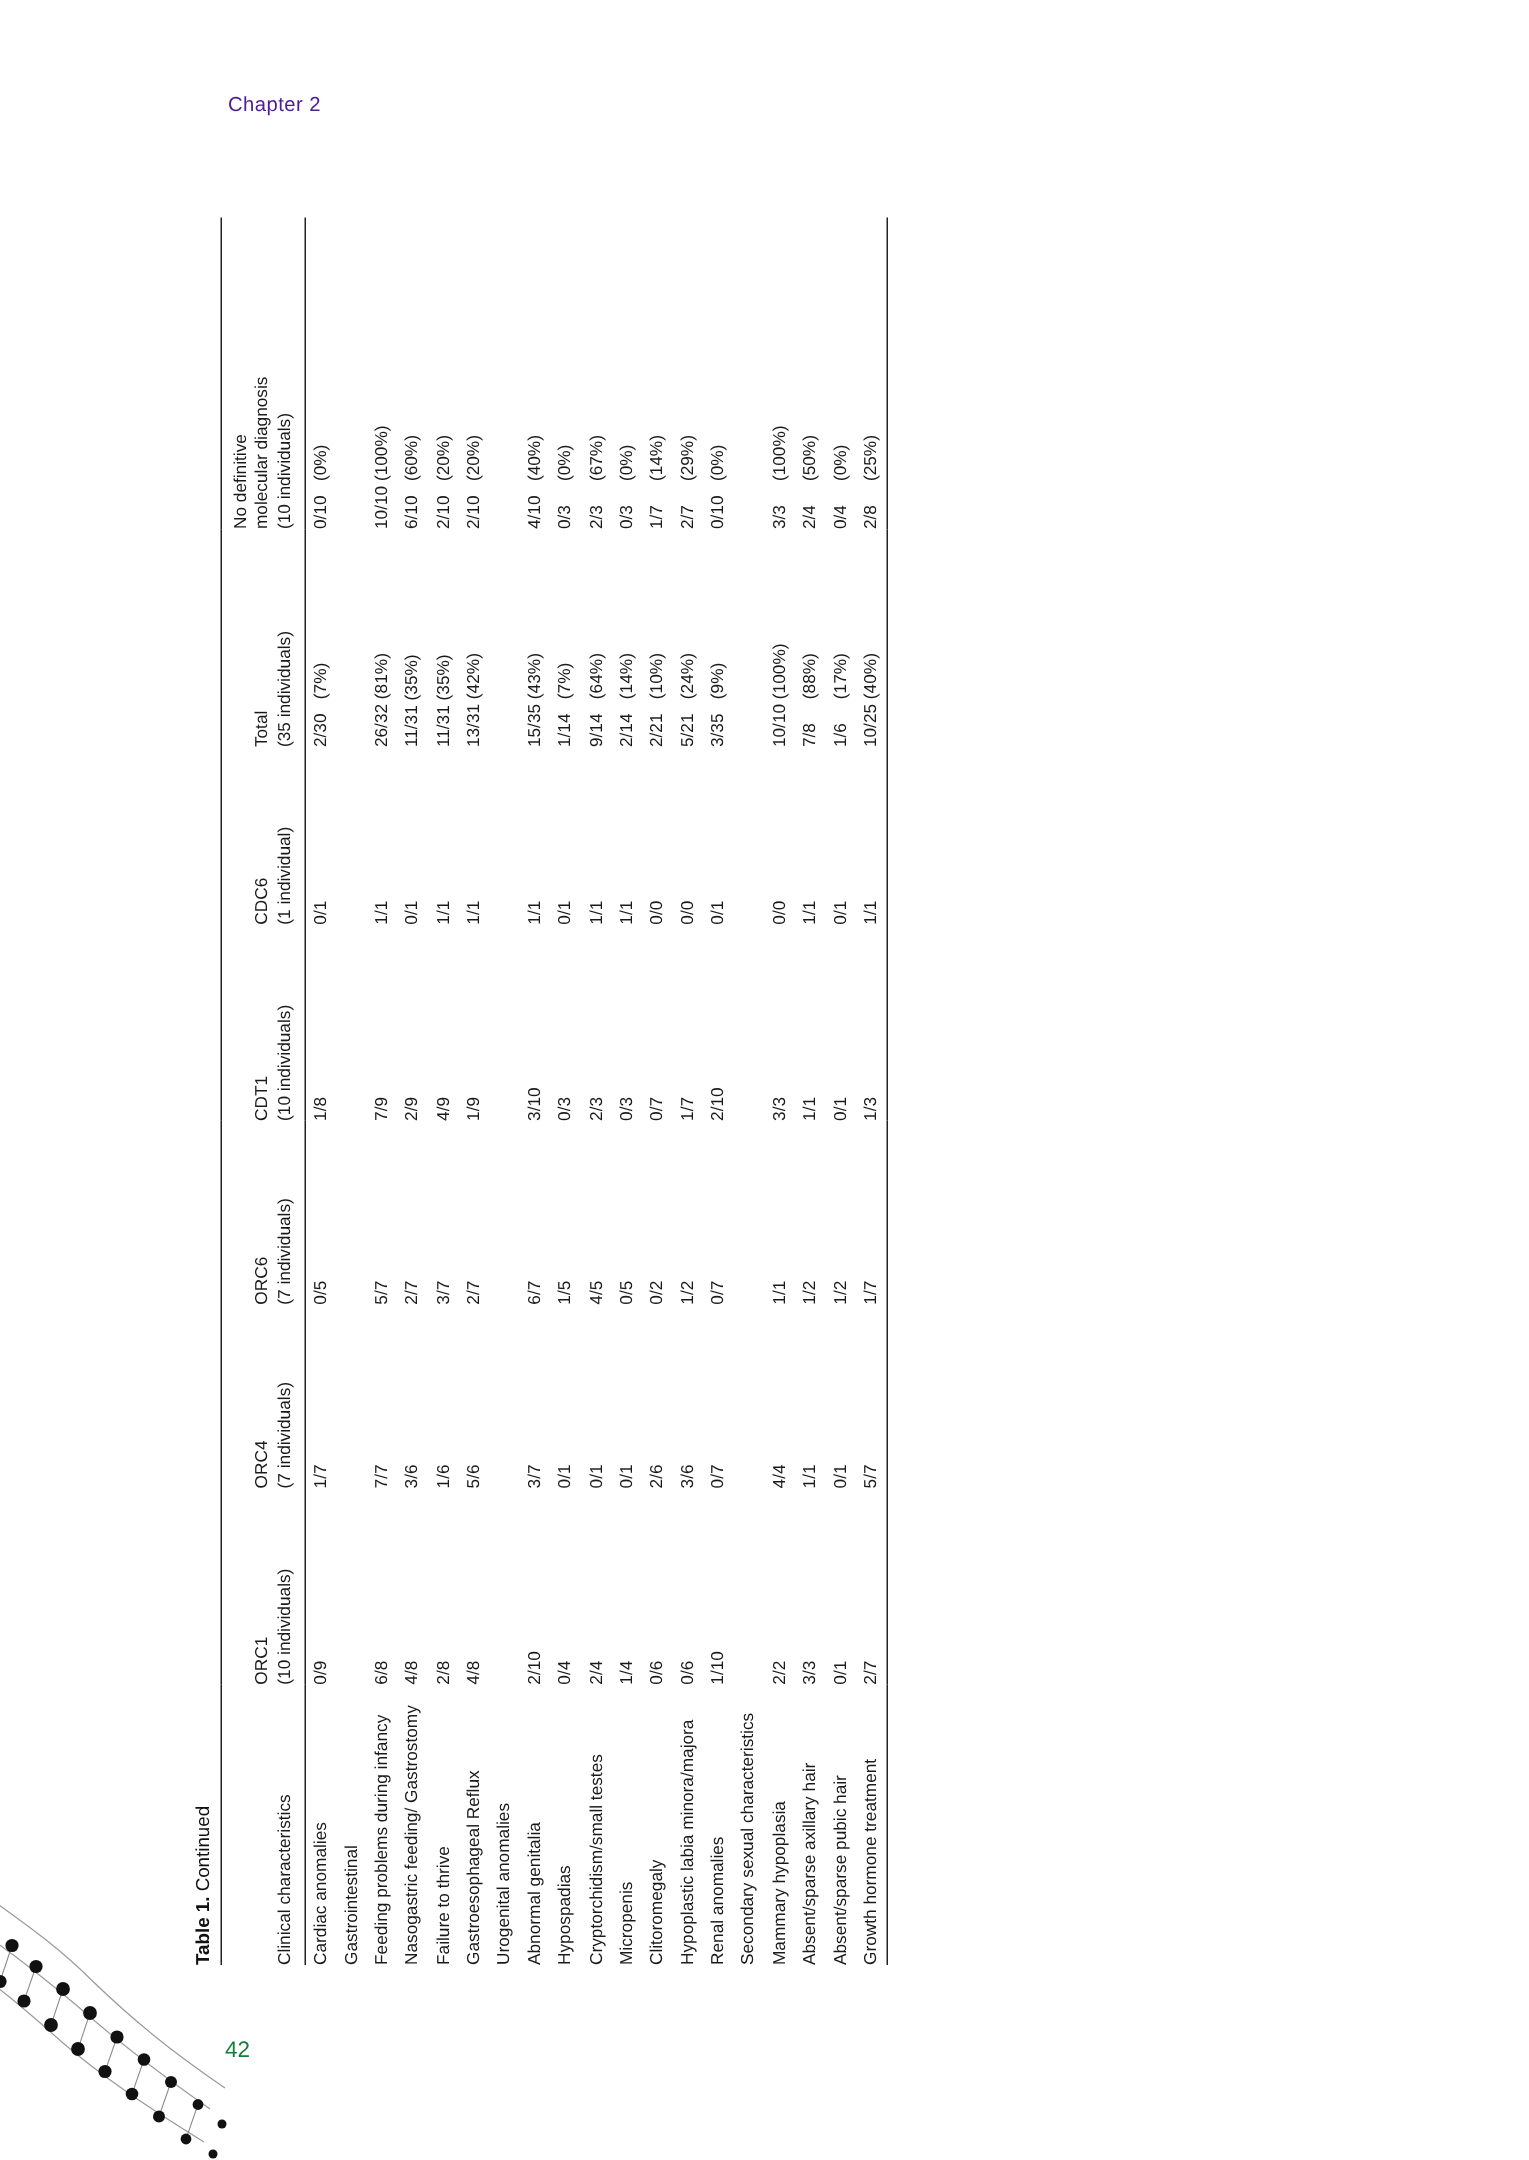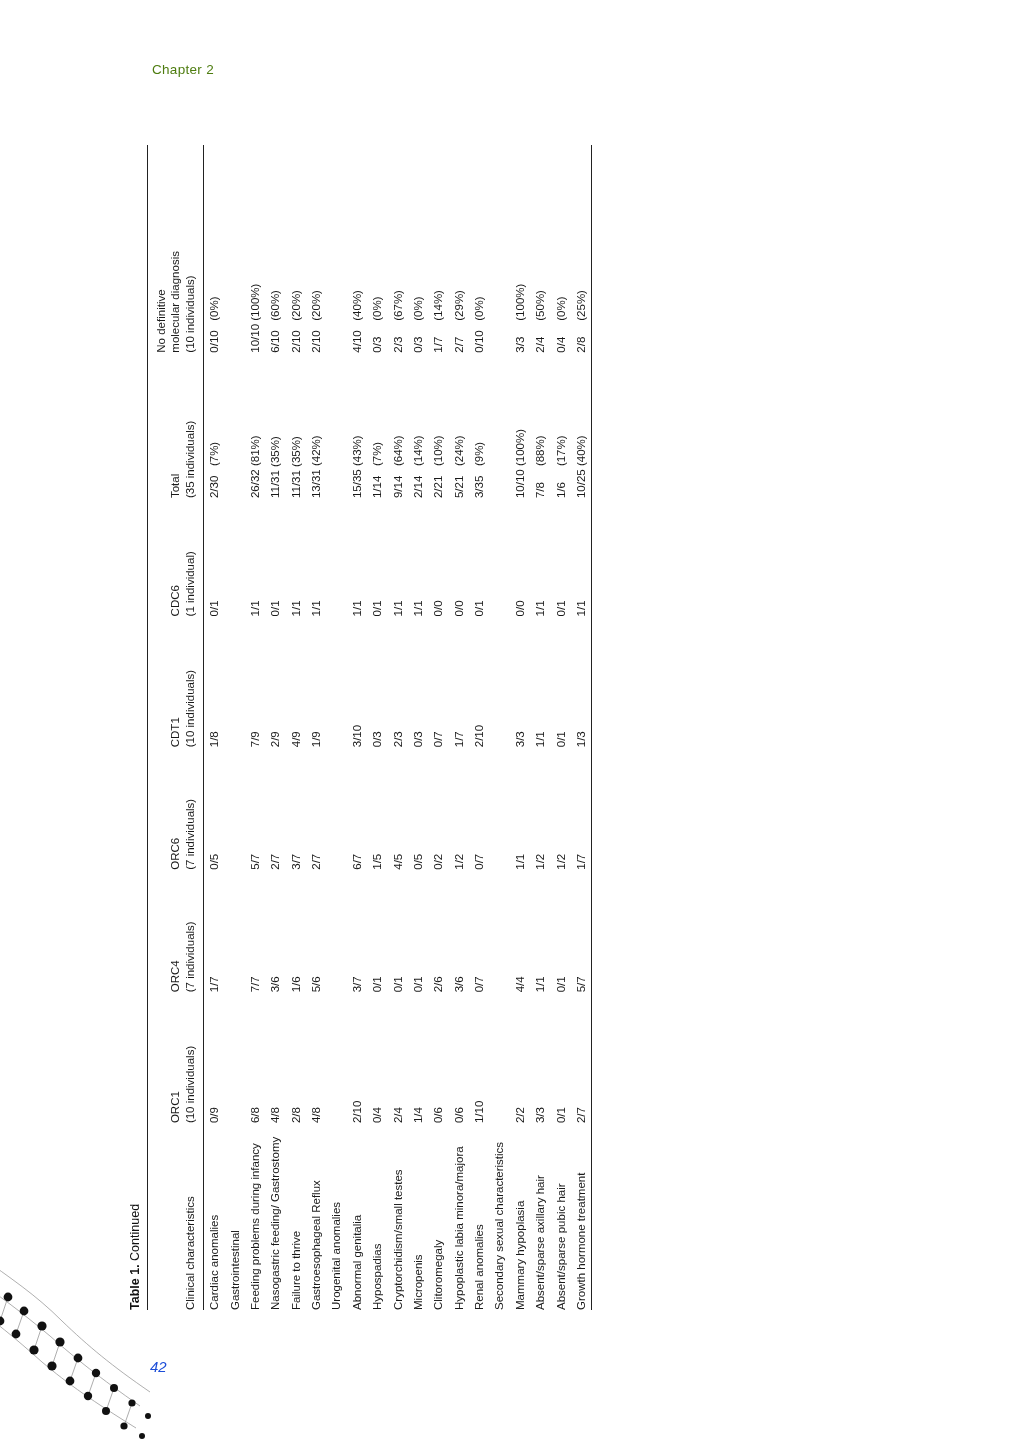--- a/index.html
+++ b/index.html
@@ -15,32 +15,31 @@
     font-family: "Liberation Sans", sans-serif;
     color: #1a1a1a;
   }
 
   
   .chapter-label {
     position: absolute;
     left: 152px;
     top: 62px;
     font-size: 13.5px;
-    color: #4d7c0f;
+    color: #4c1d95;
     letter-spacing: 0.3px;
   }
 
   
   .page-number {
     position: absolute;
     left: 150px;
     top: 1358px;
     font-size: 15px;
-    color: #1d4ed8;
-    font-style: italic;
+    color: #15803d;
   }
 
   
   .rotated-wrap {
     position: absolute;
     left: 0px;
     top: 0px;
     width: 1019px;
     height: 1440px;
   }

